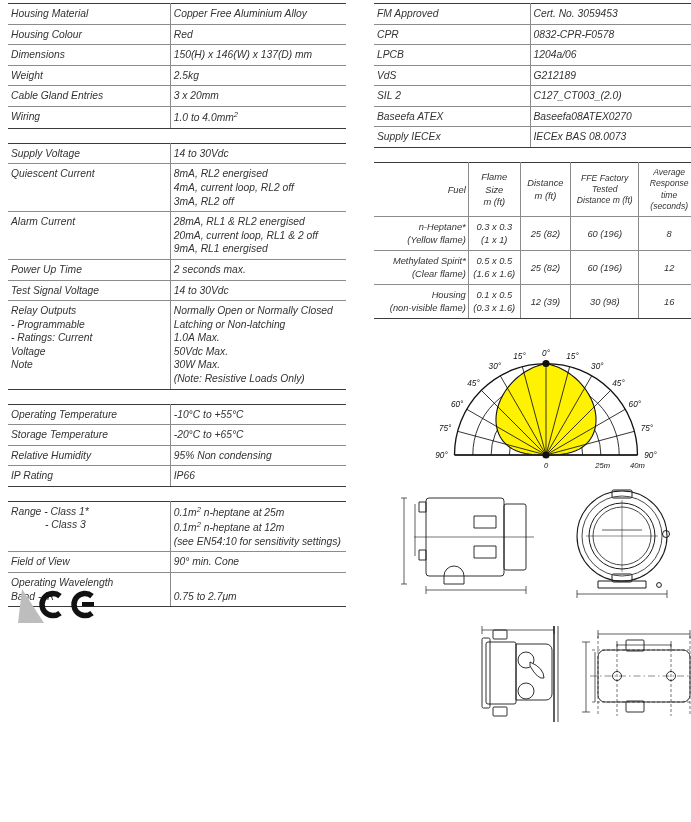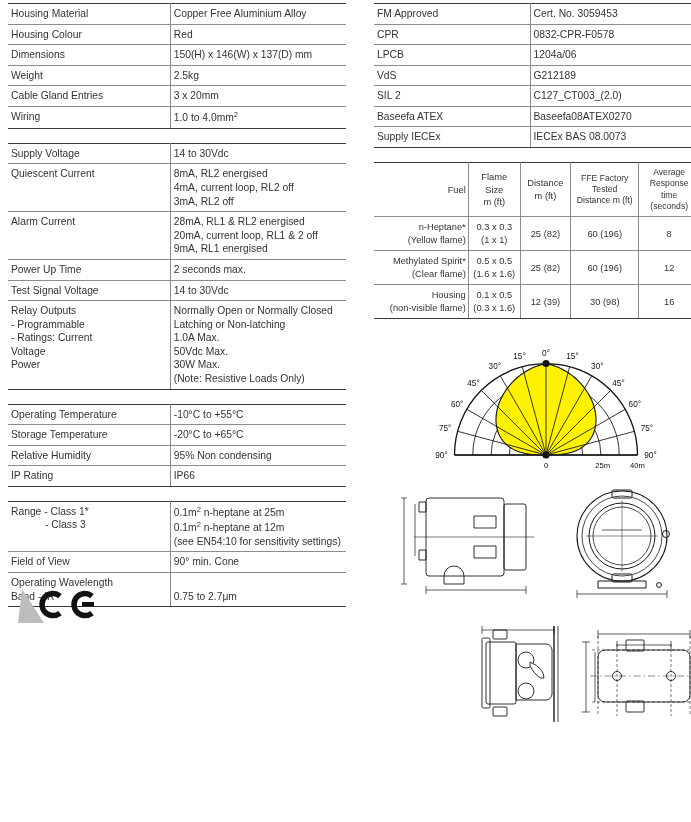--- a/index.html
+++ b/index.html
@@ -4,21 +4,21 @@
 <style>
   * { box-sizing: border-box; }
   html, body {
     margin: 0; padding: 0;
     width: 691px; height: 822px;
     background: #ffffff;
     font-family: "Liberation Sans", sans-serif;
     color: #1a1a1a;
     overflow: hidden;
   }
-  .page { position: relative; width: 549px; height: 822px; }
+  .page { position: relative; width: 549px; height: 822px; font-style: italic; }
 
   .col-left  { position: absolute; left: 8px;  top: 0; width: 338px; }
   .col-right { position: absolute; left: 374px; top: 0; width: 325px; }
 
   .section { margin-bottom: 14px; }
   .sec-title {
     font-size: 11.5px; font-weight: bold; color: #000;
     margin: 0 0 3px 2px; letter-spacing: .1px;
   }
 
@@ -180,21 +180,21 @@
               <td class="v">
                 <span class="ml">14 to 30Vdc</span>
               </td>
             </tr>
             <tr>
               <td class="k">
                 <span class="ml">Relay Outputs</span>
                 <span class="ml">- Programmable</span>
                 <span class="ml">- Ratings: Current</span>
                 <span class="ml">Voltage</span>
-                <span class="ml">Power</span>
+                <span class="ml">Note</span>
               </td>
               <td class="v">
                 <span class="ml">Normally Open or Normally Closed</span>
                 <span class="ml">Latching or Non-latching</span>
                 <span class="ml">1.0A Max.</span>
                 <span class="ml">50Vdc Max.</span>
                 <span class="ml">30W Max.</span>
                 <span class="ml">(Note: Resistive Loads Only)</span>
               </td>
             </tr>

